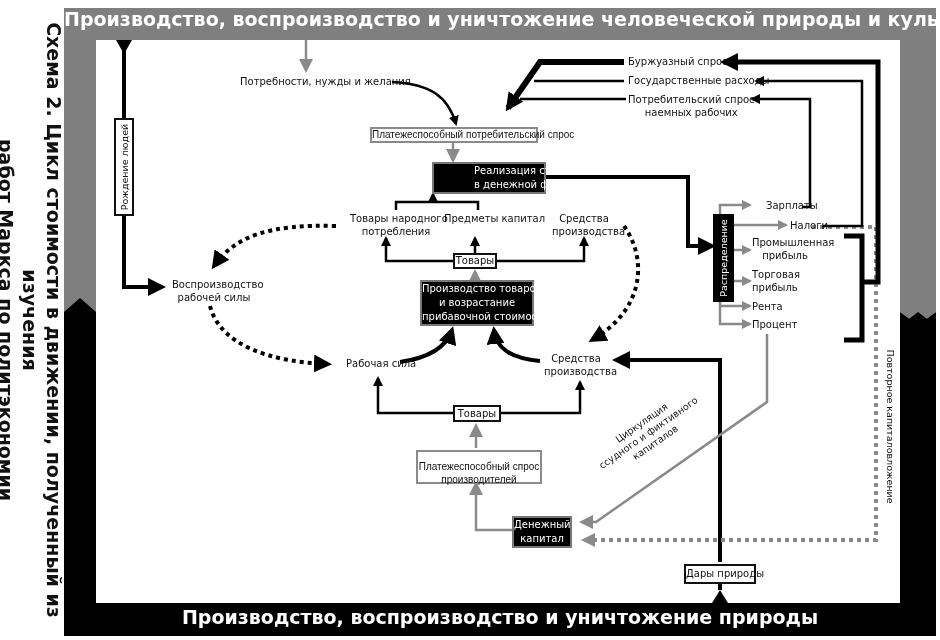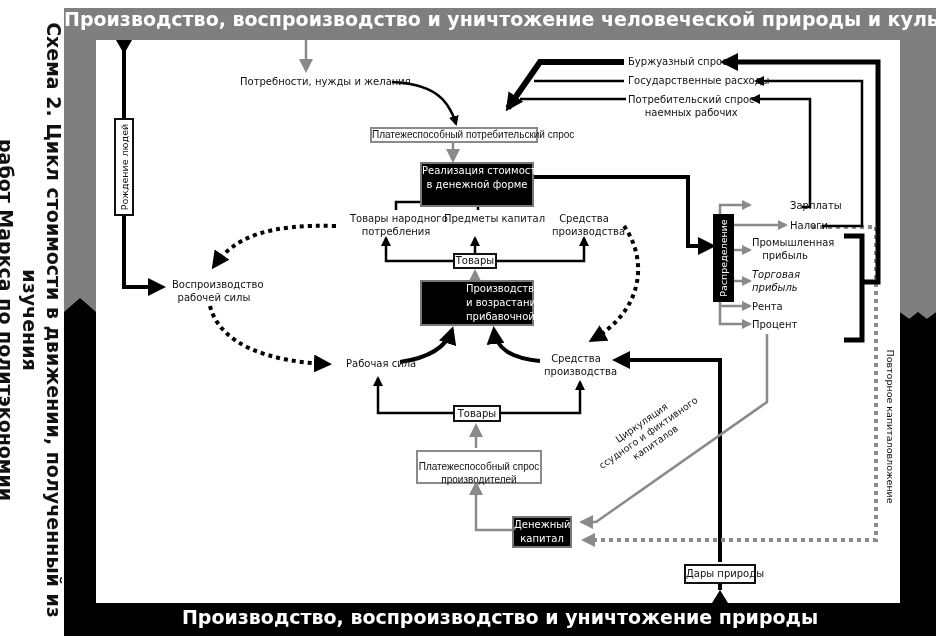--- a/index.html
+++ b/index.html
@@ -146,38 +146,38 @@
 
 <div class="lbl" style="left:628px;top:55px;">Буржуазный спрос</div>
 <div class="lbl" style="left:628px;top:74px;">Государственные расходы</div>
 <div class="lbl" style="left:628px;top:93px;">
   <div>Потребительский спрос</div>
   <div>наемных рабочих</div>
 </div>
 
 <div class="box-g" style="left:370px;top:127px;width:168px;height:16px;line-height:12px;">Платежеспособный потребительский спрос</div>
 
-<div class="box-b" style="left:420px;top:162px;width:114px;height:45px;">
+<div class="box-b" style="left:432px;top:162px;width:114px;height:32px;padding-left:40px;">
   <div>Реализация стоимости</div>
   <div>в денежной форме</div>
 </div>
 
 <div class="lbl" style="left:350px;top:212px;width:92px;">
   <div>Товары народного</div>
   <div>потребления</div>
 </div>
 <div class="lbl" style="left:444px;top:212px;">Предметы капитал</div>
 <div class="lbl" style="left:552px;top:212px;width:64px;">
   <div>Средства</div>
   <div>производства</div>
 </div>
 
 <div class="box-w" style="left:453px;top:253px;width:44px;height:16px;line-height:12px;">Товары</div>
 
-<div class="box-b" style="left:420px;top:280px;width:114px;height:46px;padding-left:44px;">
+<div class="box-b" style="left:420px;top:280px;width:114px;height:46px;">
   <div>Производство товаров</div>
   <div>и возрастание</div>
   <div>прибавочной стоимости</div>
 </div>
 
 <div class="lbl" style="left:172px;top:278px;width:84px;">
   <div>Воспроизводство</div>
   <div>рабочей силы</div>
 </div>
 
@@ -199,27 +199,27 @@
   <div>Денежный</div>
   <div>капитал</div>
 </div>
 
 <div class="box-w" style="left:684px;top:564px;width:72px;height:20px;line-height:16px;">Дары природы</div>
 
 <div class="box-b" style="left:713px;top:214px;width:21px;height:88px;border-color:#000;">
   <div style="position:absolute;left:50%;top:50%;transform:translate(-50%,-50%) rotate(-90deg);font-size:9.5px;">Распределение</div>
 </div>
 
-<div class="lbl" style="left:790px;top:199px;">Зарплаты</div>
+<div class="lbl" style="left:766px;top:199px;">Зарплаты</div>
 <div class="lbl" style="left:790px;top:219px;">Налоги</div>
 <div class="lbl" style="left:752px;top:236px;width:66px;">
   <div>Промышленная</div>
   <div>прибыль</div>
 </div>
-<div class="lbl" style="left:752px;top:268px;text-align:left;font-style:italic;">
+<div class="lbl" style="left:752px;top:268px;text-align:left;">
   <div>Торговая</div>
   <div>прибыль</div>
 </div>
 <div class="lbl" style="left:752px;top:300px;">Рента</div>
 <div class="lbl" style="left:752px;top:318px;">Процент</div>
 
 <div class="lbl" style="left:590px;top:452px;transform:rotate(-35deg);transform-origin:left top;font-size:9.5px;line-height:12px;">
   <div>Циркуляция</div>
   <div>ссудного и фиктивного</div>
   <div>капиталов</div>

